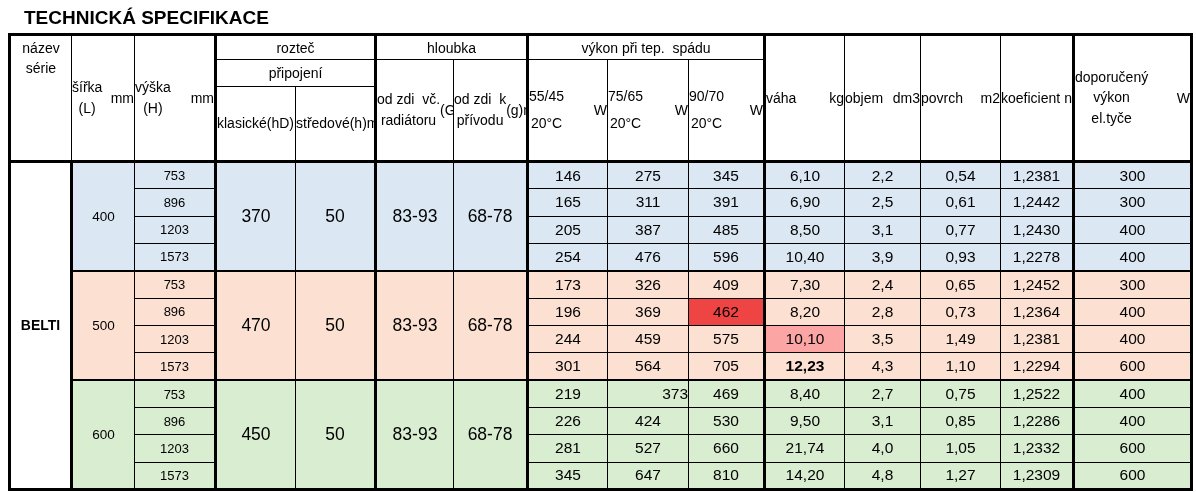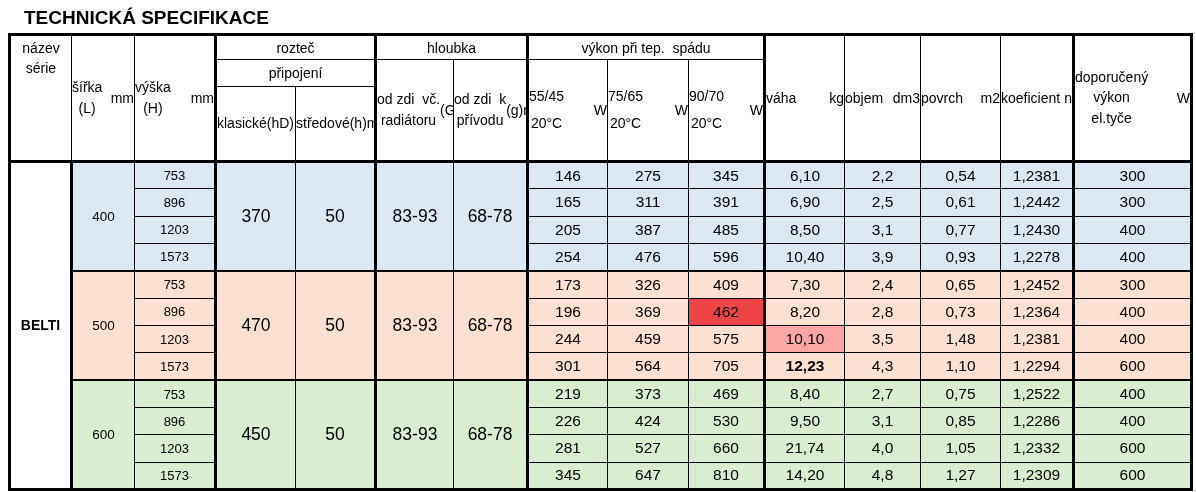--- a/index.html
+++ b/index.html
@@ -234,21 +234,21 @@
         <td class="data-cell" style="background: rgb(252, 225, 210);">1,2364</td>
         <td class="data-cell bl3" style="background: rgb(252, 225, 210);">400</td>
       </tr>
       <tr>
         <td class="vyska-cell" style="background: rgb(252, 225, 210);">1203</td>
         <td class="data-cell bl3" style="background: rgb(252, 225, 210);">244</td>
         <td class="data-cell" style="background: rgb(252, 225, 210);">459</td>
         <td class="data-cell" style="background: rgb(252, 225, 210);">575</td>
         <td class="data-cell bl3" style="background: #fca5a5; text-align: center;">10,10</td>
         <td class="data-cell" style="background: rgb(252, 225, 210);">3,5</td>
-        <td class="data-cell" style="background: rgb(252, 225, 210);">1,48</td>
+        <td class="data-cell" style="background: rgb(252, 225, 210);">1,49</td>
         <td class="data-cell" style="background: rgb(252, 225, 210);">1,2381</td>
         <td class="data-cell bl3" style="background: rgb(252, 225, 210);">400</td>
       </tr>
       <tr>
         <td class="vyska-cell" style="background: rgb(252, 225, 210);">1573</td>
         <td class="data-cell bl3" style="background: rgb(252, 225, 210);">301</td>
         <td class="data-cell" style="background: rgb(252, 225, 210);">564</td>
         <td class="data-cell" style="background: rgb(252, 225, 210);">705</td>
         <td class="data-cell bl3" style="background: rgb(252, 225, 210); font-weight: bold;">12,23</td>
         <td class="data-cell" style="background: rgb(252, 225, 210);">4,3</td>
@@ -257,21 +257,21 @@
         <td class="data-cell bl3" style="background: rgb(252, 225, 210);">600</td>
       </tr>
       <tr>
         <td rowspan="4" class="sirka-cell gt2" style="background: rgb(217, 237, 209);">600</td>
         <td class="vyska-cell gt2" style="background: rgb(217, 237, 209);">753</td>
         <td rowspan="4" class="big bl3 gt2" style="background: rgb(217, 237, 209);">450</td>
         <td rowspan="4" class="big gt2" style="background: rgb(217, 237, 209);">50</td>
         <td rowspan="4" class="big bl3 gt2" style="background: rgb(217, 237, 209);">83-93</td>
         <td rowspan="4" class="big gt2" style="background: rgb(217, 237, 209);">68-78</td>
         <td class="data-cell bl3 gt2" style="background: rgb(217, 237, 209);">219</td>
-        <td class="data-cell gt2" style="background: rgb(217, 237, 209);">373</td>
+        <td class="data-cell gt2" style="background: rgb(217, 237, 209); text-align: right;">373</td>
         <td class="data-cell gt2" style="background: rgb(217, 237, 209);">469</td>
         <td class="data-cell bl3 gt2" style="background: rgb(217, 237, 209);">8,40</td>
         <td class="data-cell gt2" style="background: rgb(217, 237, 209);">2,7</td>
         <td class="data-cell gt2" style="background: rgb(217, 237, 209);">0,75</td>
         <td class="data-cell gt2" style="background: rgb(217, 237, 209);">1,2522</td>
         <td class="data-cell bl3 gt2" style="background: rgb(217, 237, 209);">400</td>
       </tr>
       <tr>
         <td class="vyska-cell" style="background: rgb(217, 237, 209);">896</td>
         <td class="data-cell bl3" style="background: rgb(217, 237, 209);">226</td>

